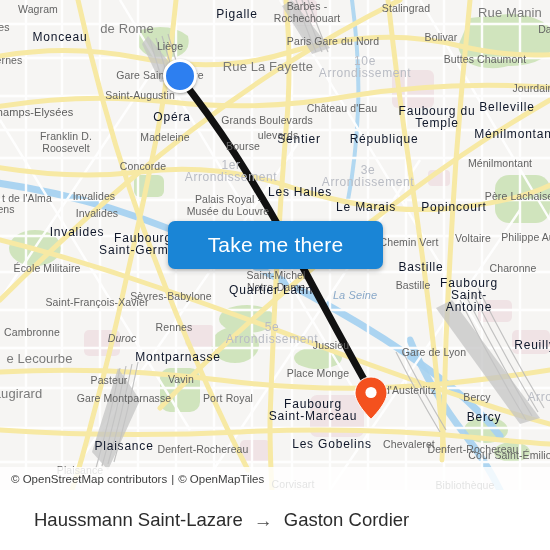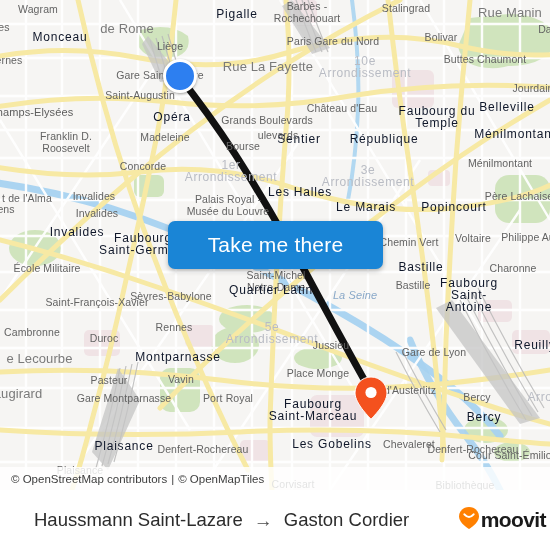--- a/index.html
+++ b/index.html
@@ -277,21 +277,21 @@
 Notre-Dame</div>
         <div class="lbl hood" style="left: 421px; top: 267px;">Bastille</div>
         <div class="lbl metro" style="left: 413px; top: 285px;">Bastille</div>
         <div class="lbl metro" style="left: 513px; top: 268px;">Charonne</div>
         <div class="lbl metro two" style="left: 97px; top: 302px;">Saint-François-Xavier</div>
         <div class="lbl metro" style="left: 171px; top: 296px;">Sèvres-Babylone</div>
         <div class="lbl hood" style="left: 271px; top: 290px;">Quartier Latin</div>
         <div class="lbl hood two" style="left: 469px; top: 295px;">Faubourg
 Saint-Antoine</div>
         <div class="lbl metro" style="left: 32px; top: 332px;">Cambronne</div>
-        <div class="lbl metro" style="left: 104px; top: 338px;">Duroc</div>
+        <div class="lbl metro" style="left: 122px; top: 338px; font-style: italic;">Duroc</div>
         <div class="lbl metro" style="left: 174px; top: 327px;">Rennes</div>
         <div class="lbl district two" style="left: 272px; top: 333px;">5e
 Arrondissement</div>
         <div class="lbl water" style="left: 355px; top: 295px;">La Seine</div>
         <div class="lbl hood" style="left: 535px; top: 345px;">Reuilly</div>
         <div class="lbl street" style="left: 28px; top: 358px; padding-left: 23px;">e Lecourbe</div>
         <div class="lbl hood" style="left: 178px; top: 357px;">Montparnasse</div>
         <div class="lbl metro" style="left: 85px; top: 380px; margin-left: 24px;">Pasteur</div>
         <div class="lbl metro" style="left: 181px; top: 379px;">Vavin</div>
         <div class="lbl metro" style="left: 331px; top: 345px;">Jussieu</div>
@@ -336,23 +336,14 @@
       <span>© OpenMapTiles</span>
     </div>
   </div>
 
   <div id="bottom-bar">
     <div id="route-summary">
       <span class="endpoint">Haussmann Saint-Lazare</span>
       <span class="arrow">→</span>
       <span class="endpoint">Gaston Cordier</span>
     </div>
-    <div id="moovit-logo">
-      <span>
-        <svg width="22" height="24" viewBox="0 0 22 24">
-          <path d="M11 1 C5.2 1 1 5.2 1 10.4 C1 17 11 23 11 23 s10 -6 10 -12.6 C21 5.2 16.8 1 11 1 z" fill="#ff8000"></path>
-          <path d="M6.4 8.4 q4.6 5.2 9.2 0" stroke="#ffffff" stroke-width="2.1" fill="none" stroke-linecap="round"></path>
-        </svg>
-      </span>
-      <span class="wordmark">moovit</span>
-    </div>
   </div>
 </div>
 
 </body></html>

